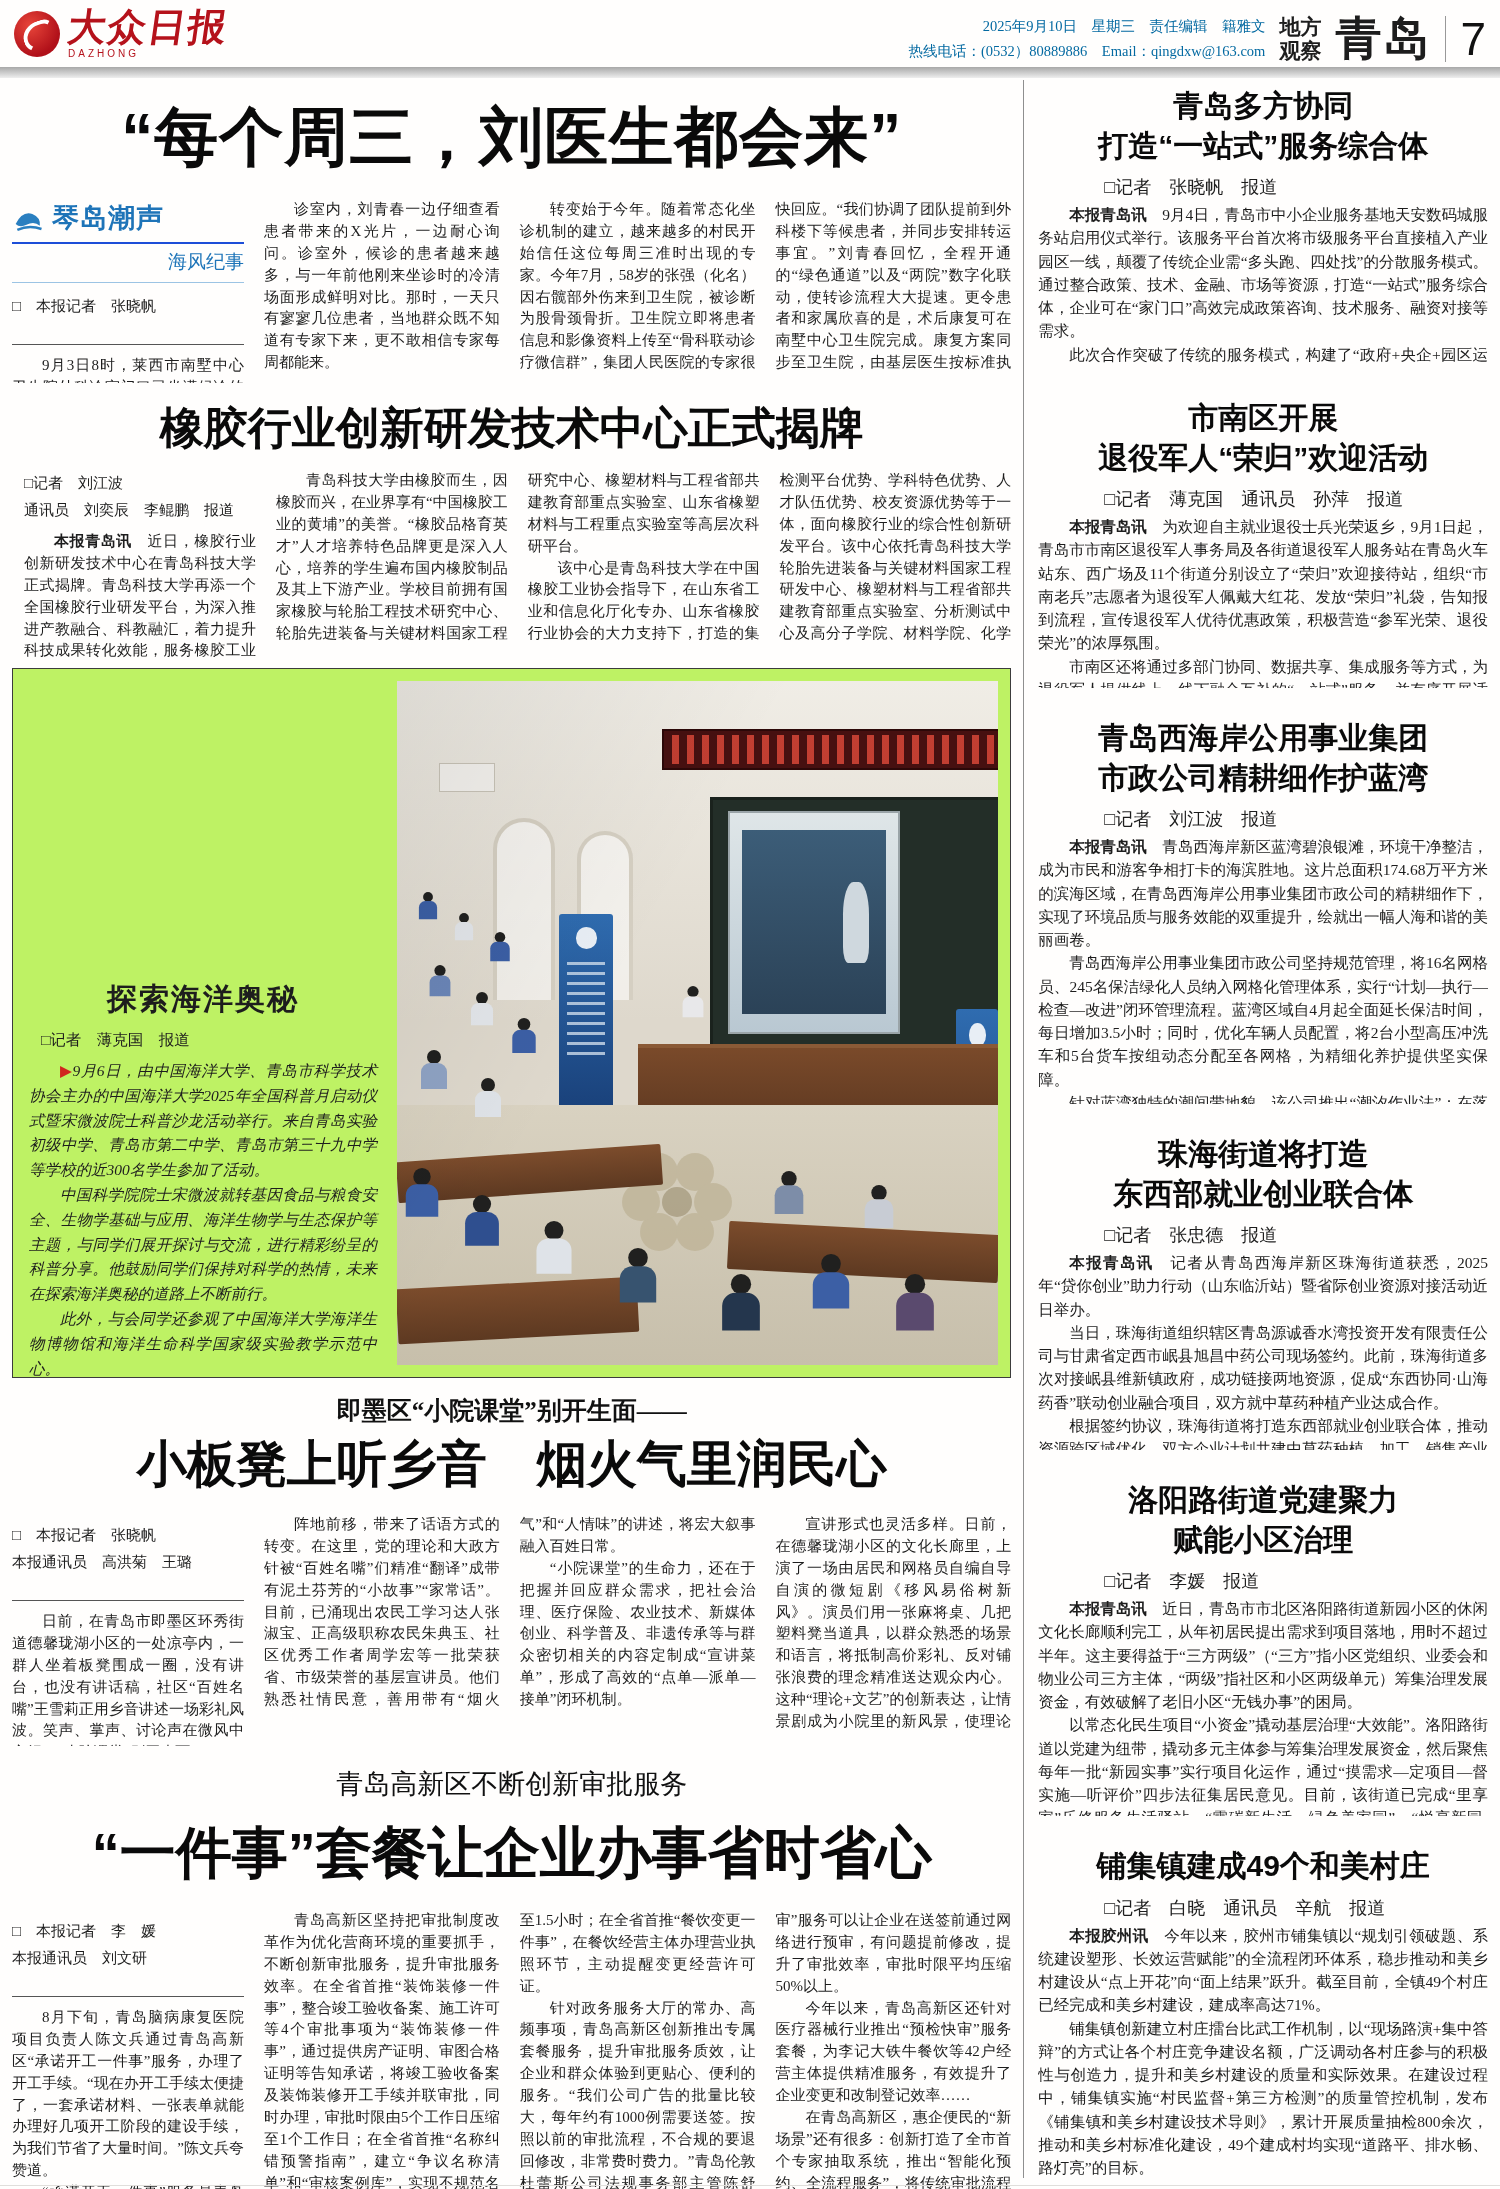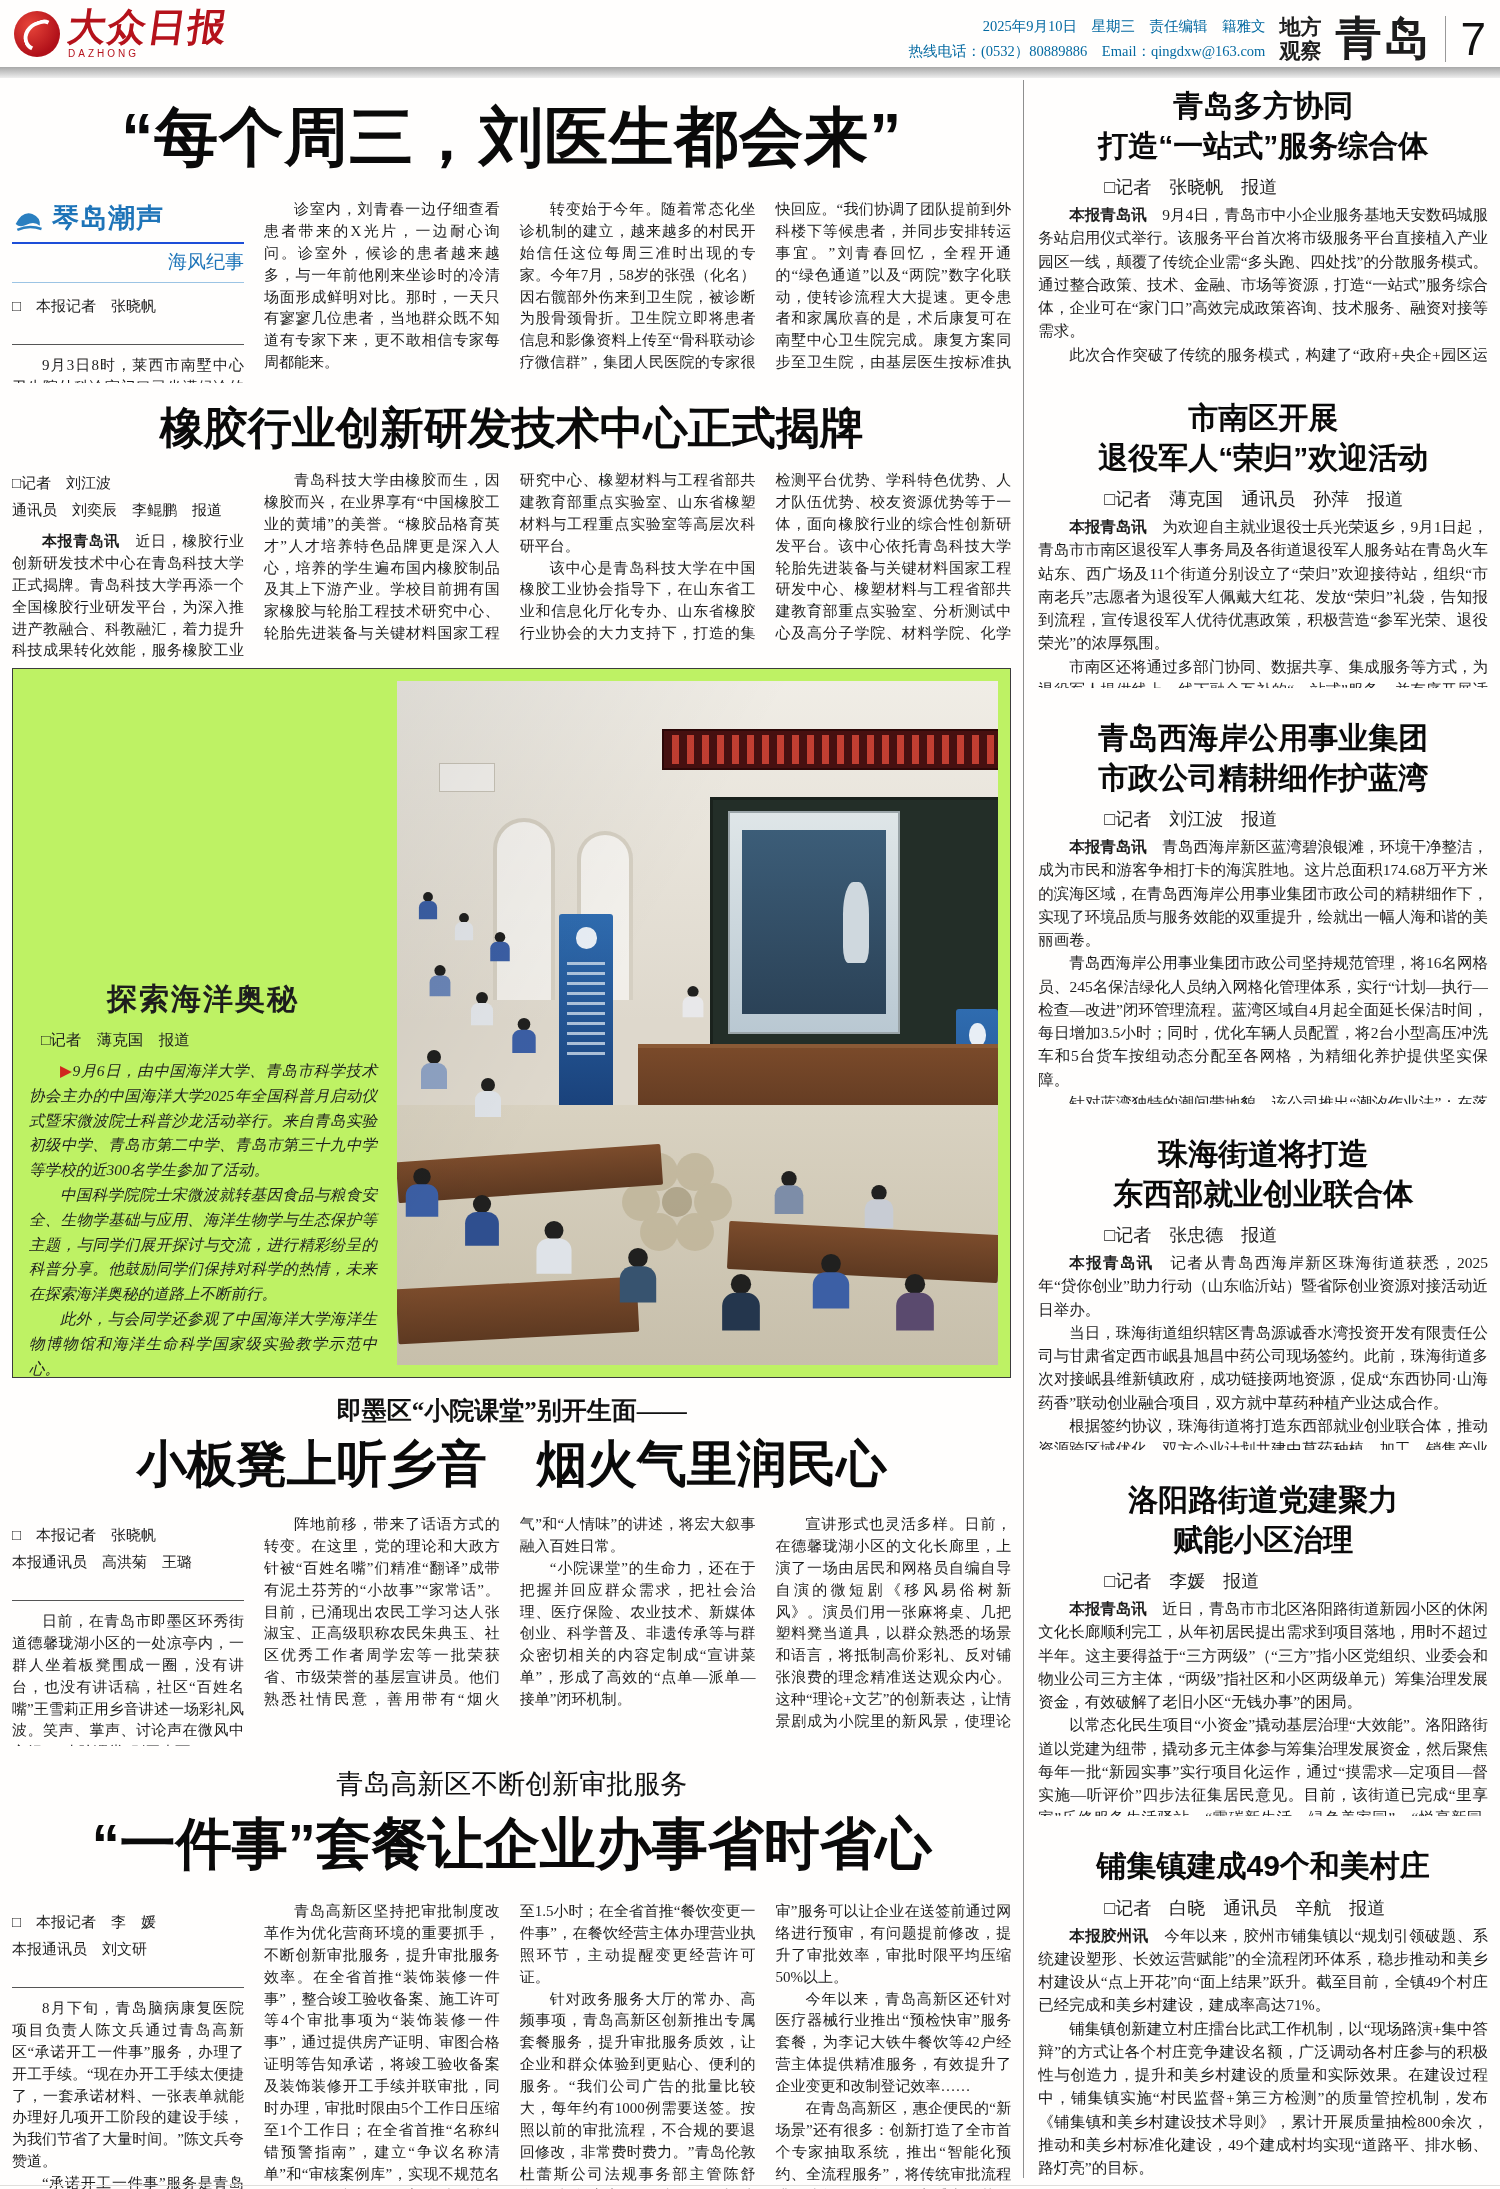--- a/index.html
+++ b/index.html
@@ -86,21 +86,21 @@
      box-shadow:36px 0 0 4px #bfb498,-36px 0 0 4px #bfb498,18px 30px 0 4px #bfb498,-18px 30px 0 4px #bfb498,
                 18px -30px 0 4px #bfb498,-18px -30px 0 4px #bfb498;opacity:.8;}
   .ps-desk{background:linear-gradient(#7c4c2c,#5d3921);border-radius:2px;}
   .ps-person{position:absolute;width:26px;height:40px;}
   .ps-person::before{content:"";position:absolute;left:6px;top:0;width:14px;height:14px;border-radius:50%;background:#20201f;}
   .ps-person::after{content:"";position:absolute;left:0;top:13px;width:26px;height:26px;border-radius:9px 9px 0 0;background:var(--shirt,#3c5fa5);}
   .ps-shade{left:0;top:0;right:0;bottom:0;background:linear-gradient(120deg,rgba(0,0,0,.08),rgba(0,0,0,0) 40%);}
 
   
   .kicker{font-size:25px;text-align:center;margin:16px 0 4px 0;font-weight:bold;color:#111;}
-  .kicker2{font-family:"Liberation Sans",sans-serif;font-size:27px;text-align:center;margin:20px 0 5px 0;color:#111;}
+  .kicker2{font-family:"Liberation Sans",sans-serif;font-size:27px;text-align:center;margin:20px 0 14px 0;color:#111;}
   .serif-headline{font-weight:bold;font-size:50px;text-align:center;margin:4px 0 16px 0;color:#0a0a0a;}
   .sans-headline{font-family:"Liberation Sans",sans-serif;font-weight:bold;font-size:56px;text-align:center;margin:4px 0 18px 0;color:#0a0a0a;}
 
   
   .r-art{margin-bottom:24px;overflow:hidden;}
   .r-title{font-family:"Liberation Sans",sans-serif;font-weight:bold;font-size:30px;line-height:1.32;
            text-align:center;margin:6px 0 10px 0;color:#0a0a0a;}
   .r-title .tl{display:block;}
   .r-byline{font-size:18px;margin:0 0 4px 66px;}
   .r-body{font-size:15.5px;line-height:1.5;}
@@ -157,21 +157,21 @@
 
         </div>
         <div class="art-rest" style="column-count:3;">
           <p class="np">诊室内，刘青春一边仔细查看患者带来的X光片，一边耐心询问。诊室外，候诊的患者越来越多，与一年前他刚来坐诊时的冷清场面形成鲜明对比。那时，一天只有寥寥几位患者，当地群众既不知道有专家下来，更不敢相信专家每周都能来。</p>
           <p class="np">转变始于今年。随着常态化坐诊机制的建立，越来越多的村民开始信任这位每周三准时出现的专家。今年7月，58岁的张强（化名）因右髋部外伤来到卫生院，被诊断为股骨颈骨折。卫生院立即将患者信息和影像资料上传至“骨科联动诊疗微信群”，集团人民医院的专家很快回应。“我们协调了团队提前到外科楼下等候患者，并同步安排转运事宜。”刘青春回忆，全程开通的“绿色通道”以及“两院”数字化联动，使转诊流程大大提速。更令患者和家属欣喜的是，术后康复可在南墅中心卫生院完成。康复方案同步至卫生院，由基层医生按标准执行随访，刘青春定期下来评估恢复情况。“每周三刘主任都来，我们特别放心。”张强说。这份信任，正是双联动诊疗模式“向心力”的生动体现。</p>
 
         </div>
       </div>
 
       <h2 class="rubber-title">橡胶行业创新研发技术中心正式揭牌</h2>
-      <div class="art-flex body-text" style="height:188px;overflow:hidden;">
+      <div class="art-flex body-text" style="height:188px;overflow:hidden;margin-left:12px;">
         <div class="art-col1">
           <div class="rubber-byline">
             <div>□记者　刘江波</div>
             <div>通讯员　刘奕辰　李鲲鹏　报道</div>
           </div>
           <p class="np"><b class="dl">本报青岛讯　</b><span>近日，橡胶行业创新研发技术中心在青岛科技大学正式揭牌。青岛科技大学再添一个全国橡胶行业研发平台，为深入推进产教融合、科教融汇，着力提升科技成果转化效能，服务橡胶工业强国建设、服务区域经济社会发展和引领橡胶行业技术进步提供坚实平台保障。</span></p>
 
         </div>
         <div class="art-rest" style="column-count:3;">
           <p class="np">青岛科技大学由橡胶而生，因橡胶而兴，在业界享有“中国橡胶工业的黄埔”的美誉。“橡胶品格育英才”人才培养特色品牌更是深入人心，培养的学生遍布国内橡胶制品及其上下游产业。学校目前拥有国家橡胶与轮胎工程技术研究中心、轮胎先进装备与关键材料国家工程研究中心、橡塑材料与工程省部共建教育部重点实验室、山东省橡塑材料与工程重点实验室等高层次科研平台。</p>

